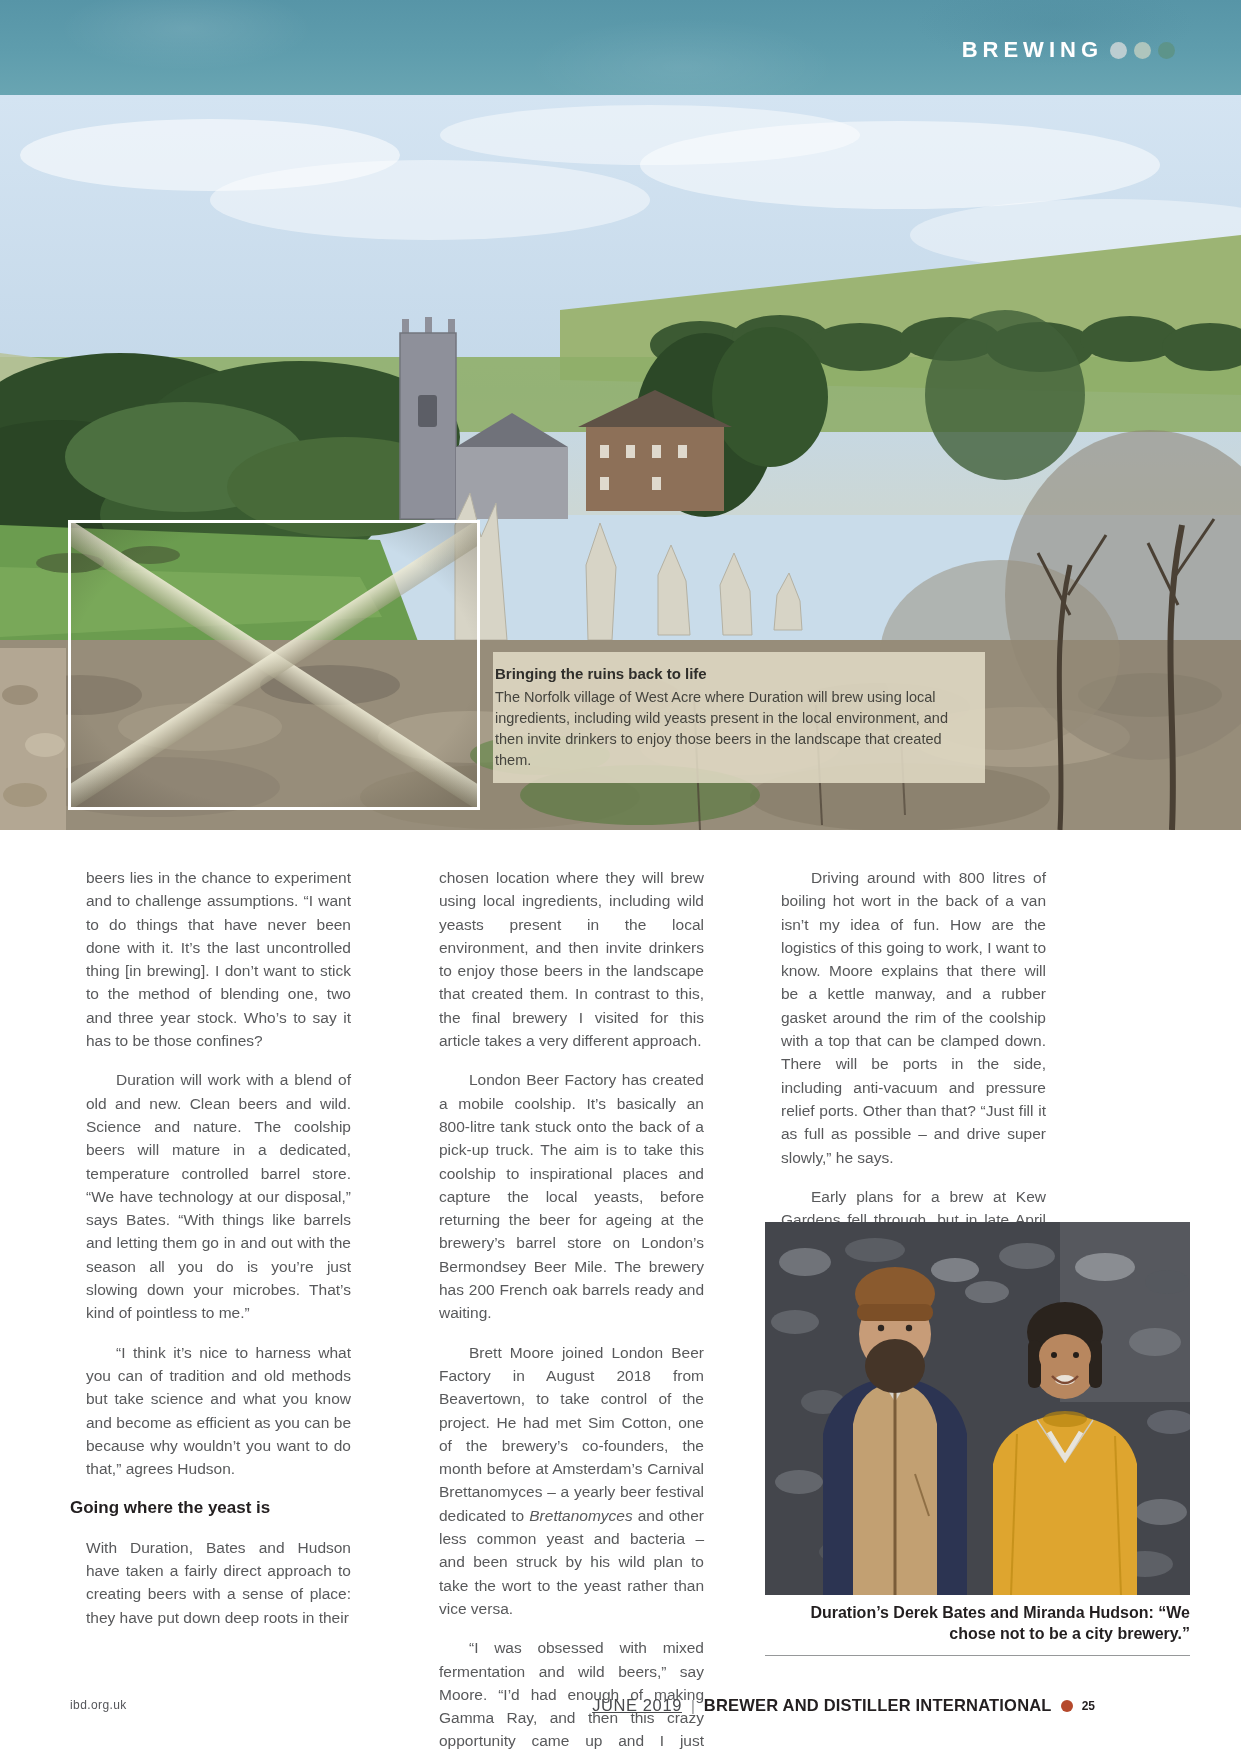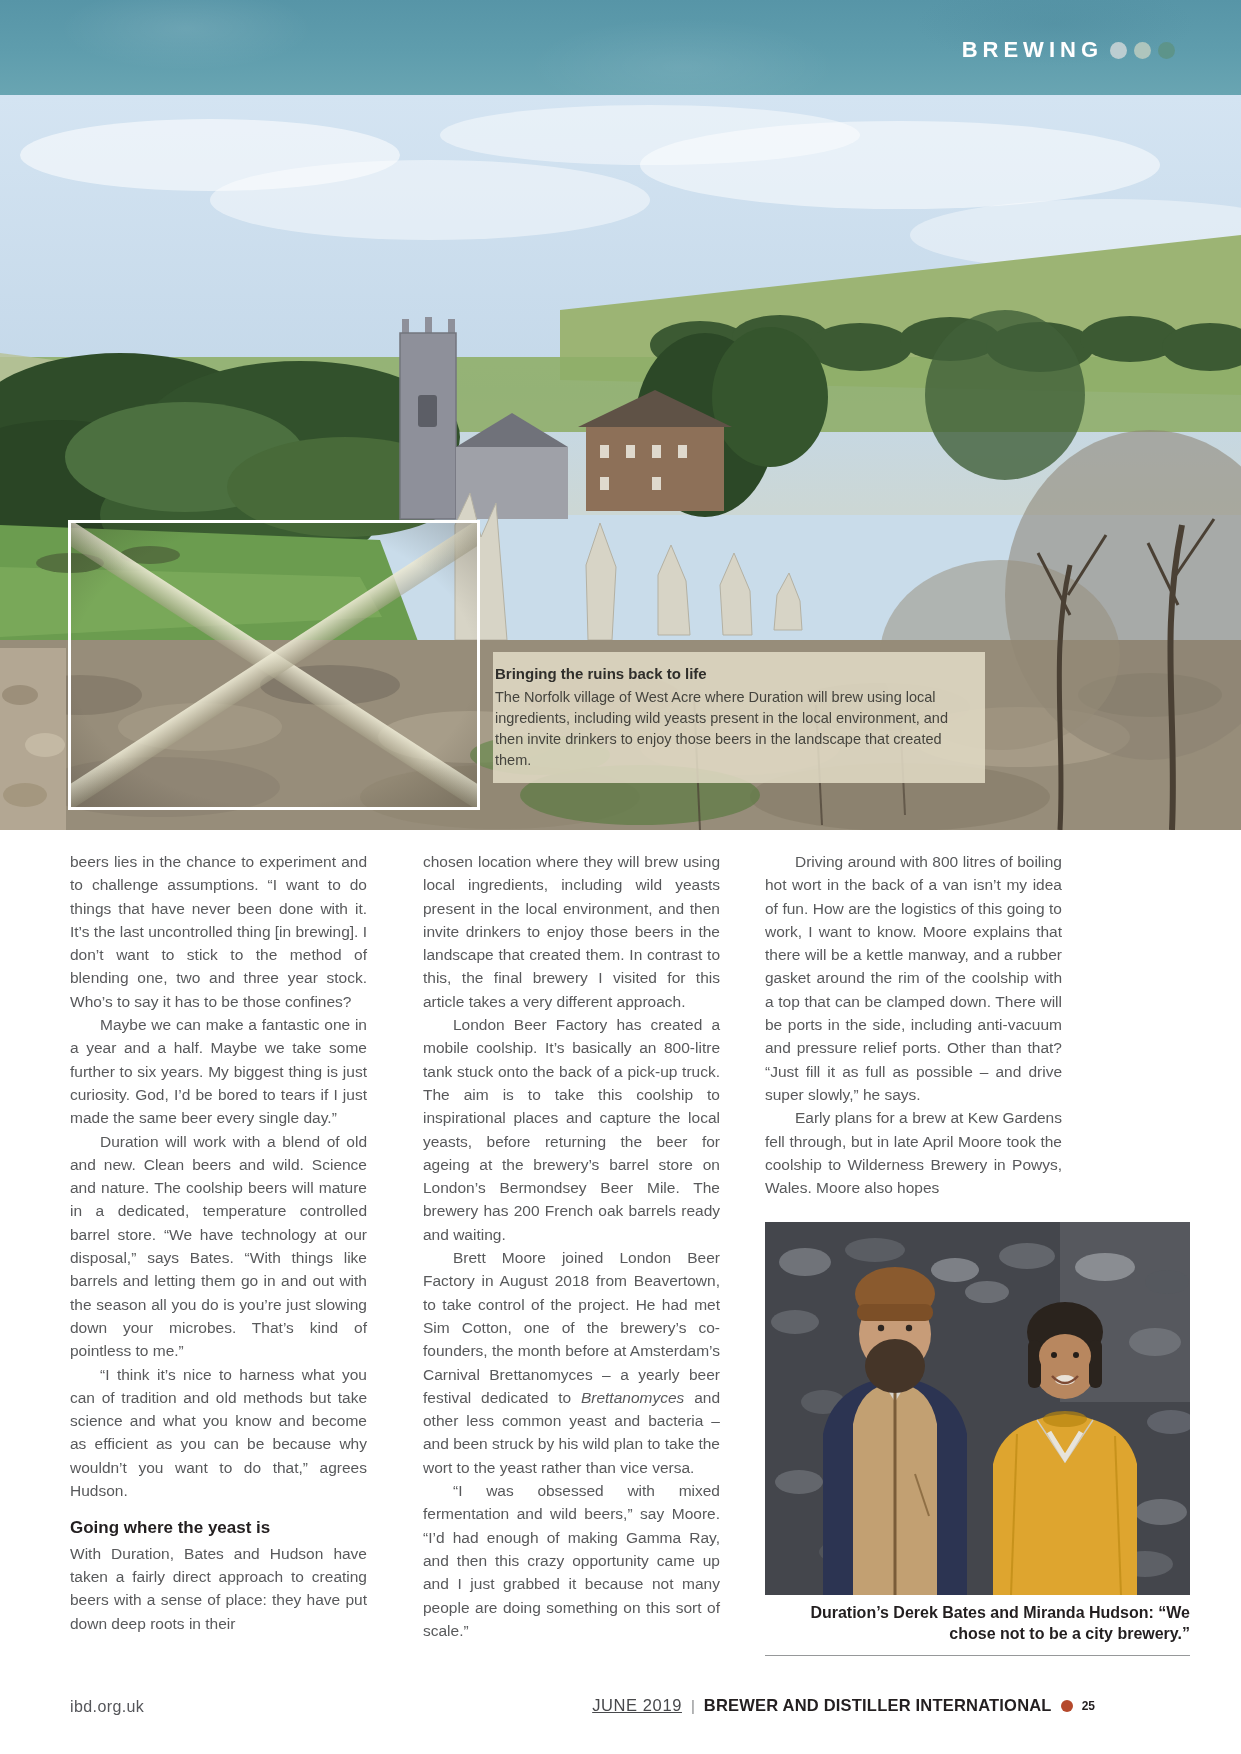--- a/index.html
+++ b/index.html
@@ -40,33 +40,33 @@
   
   .hero-caption { position:absolute; left:493px; top:652px; width:492px; min-height:106px;
     background:rgba(224,218,196,.88); padding:13px 18px 12px 2px; }
   .hero-caption-title { font-weight:bold; font-size:15px; color:#2f2e2b; margin-bottom:5px; }
   .hero-caption-body { font-size:14.5px; line-height:21px; color:#45443e; }
 
   
   .article { position:absolute; left:0; top:850px; width:1241px; }
   .col { position:absolute; top:0; width:297px; color:#58595b; font-size:15.5px; line-height:23.3px; text-align:justify; }
   .col-1 { left:70px; } .col-2 { left:423px; } .col-3 { left:765px; }
-  .col p { margin:0; }
+  .col p { margin:16px; }
   .col p.indent { text-indent:30px; }
   .subhead { font-weight:bold; font-size:17px; color:#231f20; margin:14px 0 2px 0; text-align:left; }
   .ital { font-style:italic; }
 
   
   .people-photo { position:absolute; left:765px; top:1222px; width:425px; height:373px; overflow:hidden; background:#44464c; }
   .people-caption { position:absolute; left:765px; top:1602px; width:425px;
     font-weight:bold; font-size:16px; line-height:21px; color:#231f20;
     padding-bottom:11px; border-bottom:1.5px solid #96989a; text-align:right; }
 
   
-  .footer-left { position:absolute; left:70px; top:1698px; font-size:16px; color:#55565a; letter-spacing:.4px; }
+  .footer-left { position:absolute; left:70px; top:1698px; font-size:12px; color:#55565a; letter-spacing:.4px; }
   .footer-right { position:absolute; right:146px; top:1696px; display:flex; align-items:center; gap:9px; }
   .footer-issue { font-size:16.5px; color:#47484b; letter-spacing:.6px;text-decoration:underline; }
   .footer-sep { font-size:15px; color:#8a8b8d; font-weight:300; }
   .footer-pub { font-size:16.5px; font-weight:bold; color:#231f20; letter-spacing:.2px; }
   .footer-dot { width:12px; height:12px; border-radius:50%; display:inline-block; }
   .footer-page { font-size:12px; font-weight:bold; color:#231f20; }
 </style>
 </head>
 <body>
 
@@ -201,21 +201,20 @@
   </div>
 
   <div class="hero-caption">
     <div class="hero-caption-title">Bringing the ruins back to life</div>
     <div class="hero-caption-body">The Norfolk village of West Acre where Duration will brew using local ingredients, including wild yeasts present in the local environment, and then invite drinkers to enjoy those beers in the landscape that created them.</div>
   </div>
 
   <div class="article">
     <div class="col col-1">
       <p>beers lies in the chance to experiment and to challenge assumptions. “I want to do things that have never been done with it. It’s the last uncontrolled thing [in brewing]. I don’t want to stick to the method of blending one, two and three year stock. Who’s to say it has to be those confines?</p>
-      <p class="indent">Maybe we can make a fantastic one in a year and a half. Maybe we take some further to six years. My biggest thing is just curiosity. God, I’d be bored to tears if I just made the same beer every single day.”</p>
       <p class="indent">Duration will work with a blend of old and new. Clean beers and wild. Science and nature. The coolship beers will mature in a dedicated, temperature controlled barrel store. “We have technology at our disposal,” says Bates. “With things like barrels and letting them go in and out with the season all you do is you’re just slowing down your microbes. That’s kind of pointless to me.”</p>
       <p class="indent">“I think it’s nice to harness what you can of tradition and old methods but take science and what you know and become as efficient as you can be because why wouldn’t you want to do that,” agrees Hudson.</p>
       <h3 class="subhead">Going where the yeast is</h3>
       <p>With Duration, Bates and Hudson have taken a fairly direct approach to creating beers with a sense of place: they have put down deep roots in their</p>
     </div>
     <div class="col col-2">
       <p>chosen location where they will brew using local ingredients, including wild yeasts present in the local environment, and then invite drinkers to enjoy those beers in the landscape that created them. In contrast to this, the final brewery I visited for this article takes a very different approach.</p>
       <p class="indent">London Beer Factory has created a mobile coolship. It’s basically an 800-litre tank stuck onto the back of a pick-up truck. The aim is to take this coolship to inspirational places and capture the local yeasts, before returning the beer for ageing at the brewery’s barrel store on London’s Bermondsey Beer Mile. The brewery has 200 French oak barrels ready and waiting.</p>
       <p class="indent"><span>Brett Moore joined London Beer Factory in August 2018 from Beavertown, to take control of the project. He had met Sim Cotton, one of the brewery’s co-founders, the month before at Amsterdam’s Carnival Brettanomyces – a yearly beer festival dedicated to </span><span class="ital">Brettanomyces</span><span> and other less common yeast and bacteria – and been struck by his wild plan to take the wort to the yeast rather than vice versa.</span></p>
       <p class="indent">“I was obsessed with mixed fermentation and wild beers,” say Moore. “I’d had enough of making Gamma Ray, and then this crazy opportunity came up and I just grabbed it because not many people are doing something on this sort of scale.”</p>

